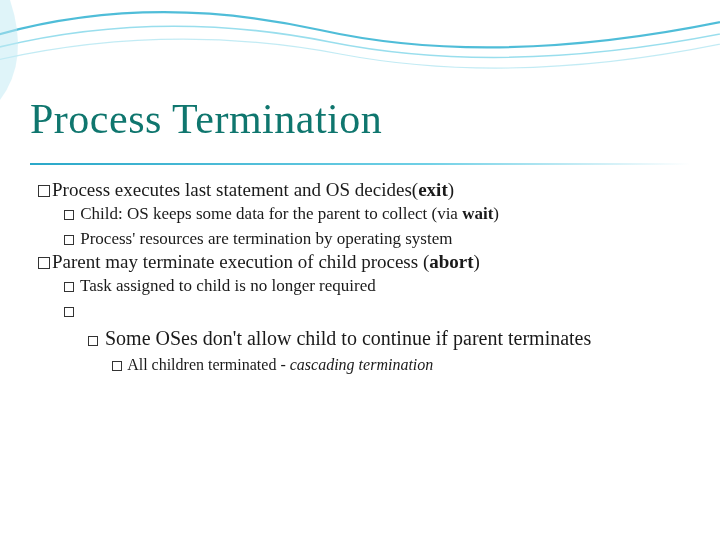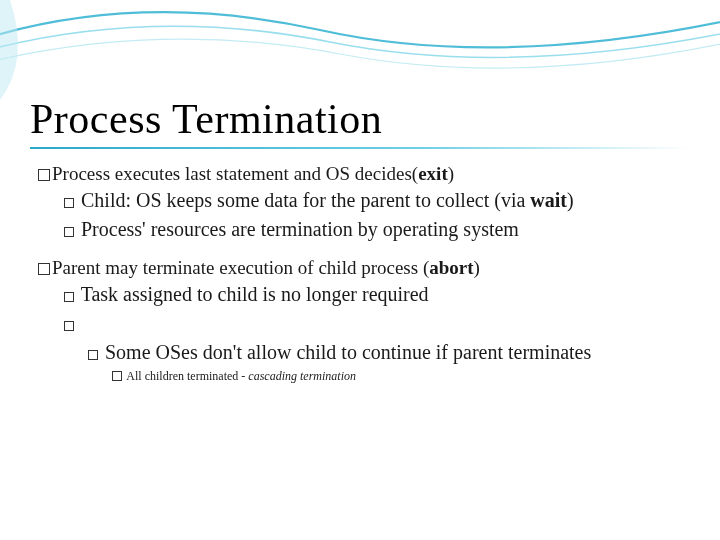--- a/index.html
+++ b/index.html
@@ -18,50 +18,50 @@
   .top-decoration svg { display: block; }
   .content {
     position: absolute;
     top: 95px;
     left: 30px;
     right: 30px;
   }
   .title {
     font-size: 42px;
     font-weight: normal;
-    color: #000000;
-    margin-bottom: 4px;
+    color: #0f766e;
+    margin-bottom: 20px;
     letter-spacing: 0.5px;
   }
   .underline {
     width: 660px;
     height: 2px;
     background: linear-gradient(90deg, #2aa8c9, #6fd0e6 60%, rgba(111,208,230,0));
     margin-bottom: 14px;
   }
   .l1 {
     font-size: 19px;
     color: #1a1a1a;
-    margin: 14px 0 2px 8px;
+    margin: 0 0 2px 8px;
     font-family: Liberation Serif, serif;
   }
   .l2 {
-    font-size: 20px;
+    font-size: 17px;
     color: #1a1a1a;
     margin: 2px 0 0 34px;
     line-height: 1.35;
   }
   .l3 {
     font-size: 20px;
     color: #1a1a1a;
     margin: 2px 0 0 58px;
     line-height: 1.35;
   }
   .l4 {
-    font-size: 12px;
+    font-size: 16px;
     color: #1a1a1a;
     margin: 2px 0 16px 82px;
     line-height: 1.35;
   }
   .bullet-box {
     display: inline-block;
     width: 12px; height: 12px;
     border: 1px solid #333;
     vertical-align: -1px;
     margin-right: 2px;

